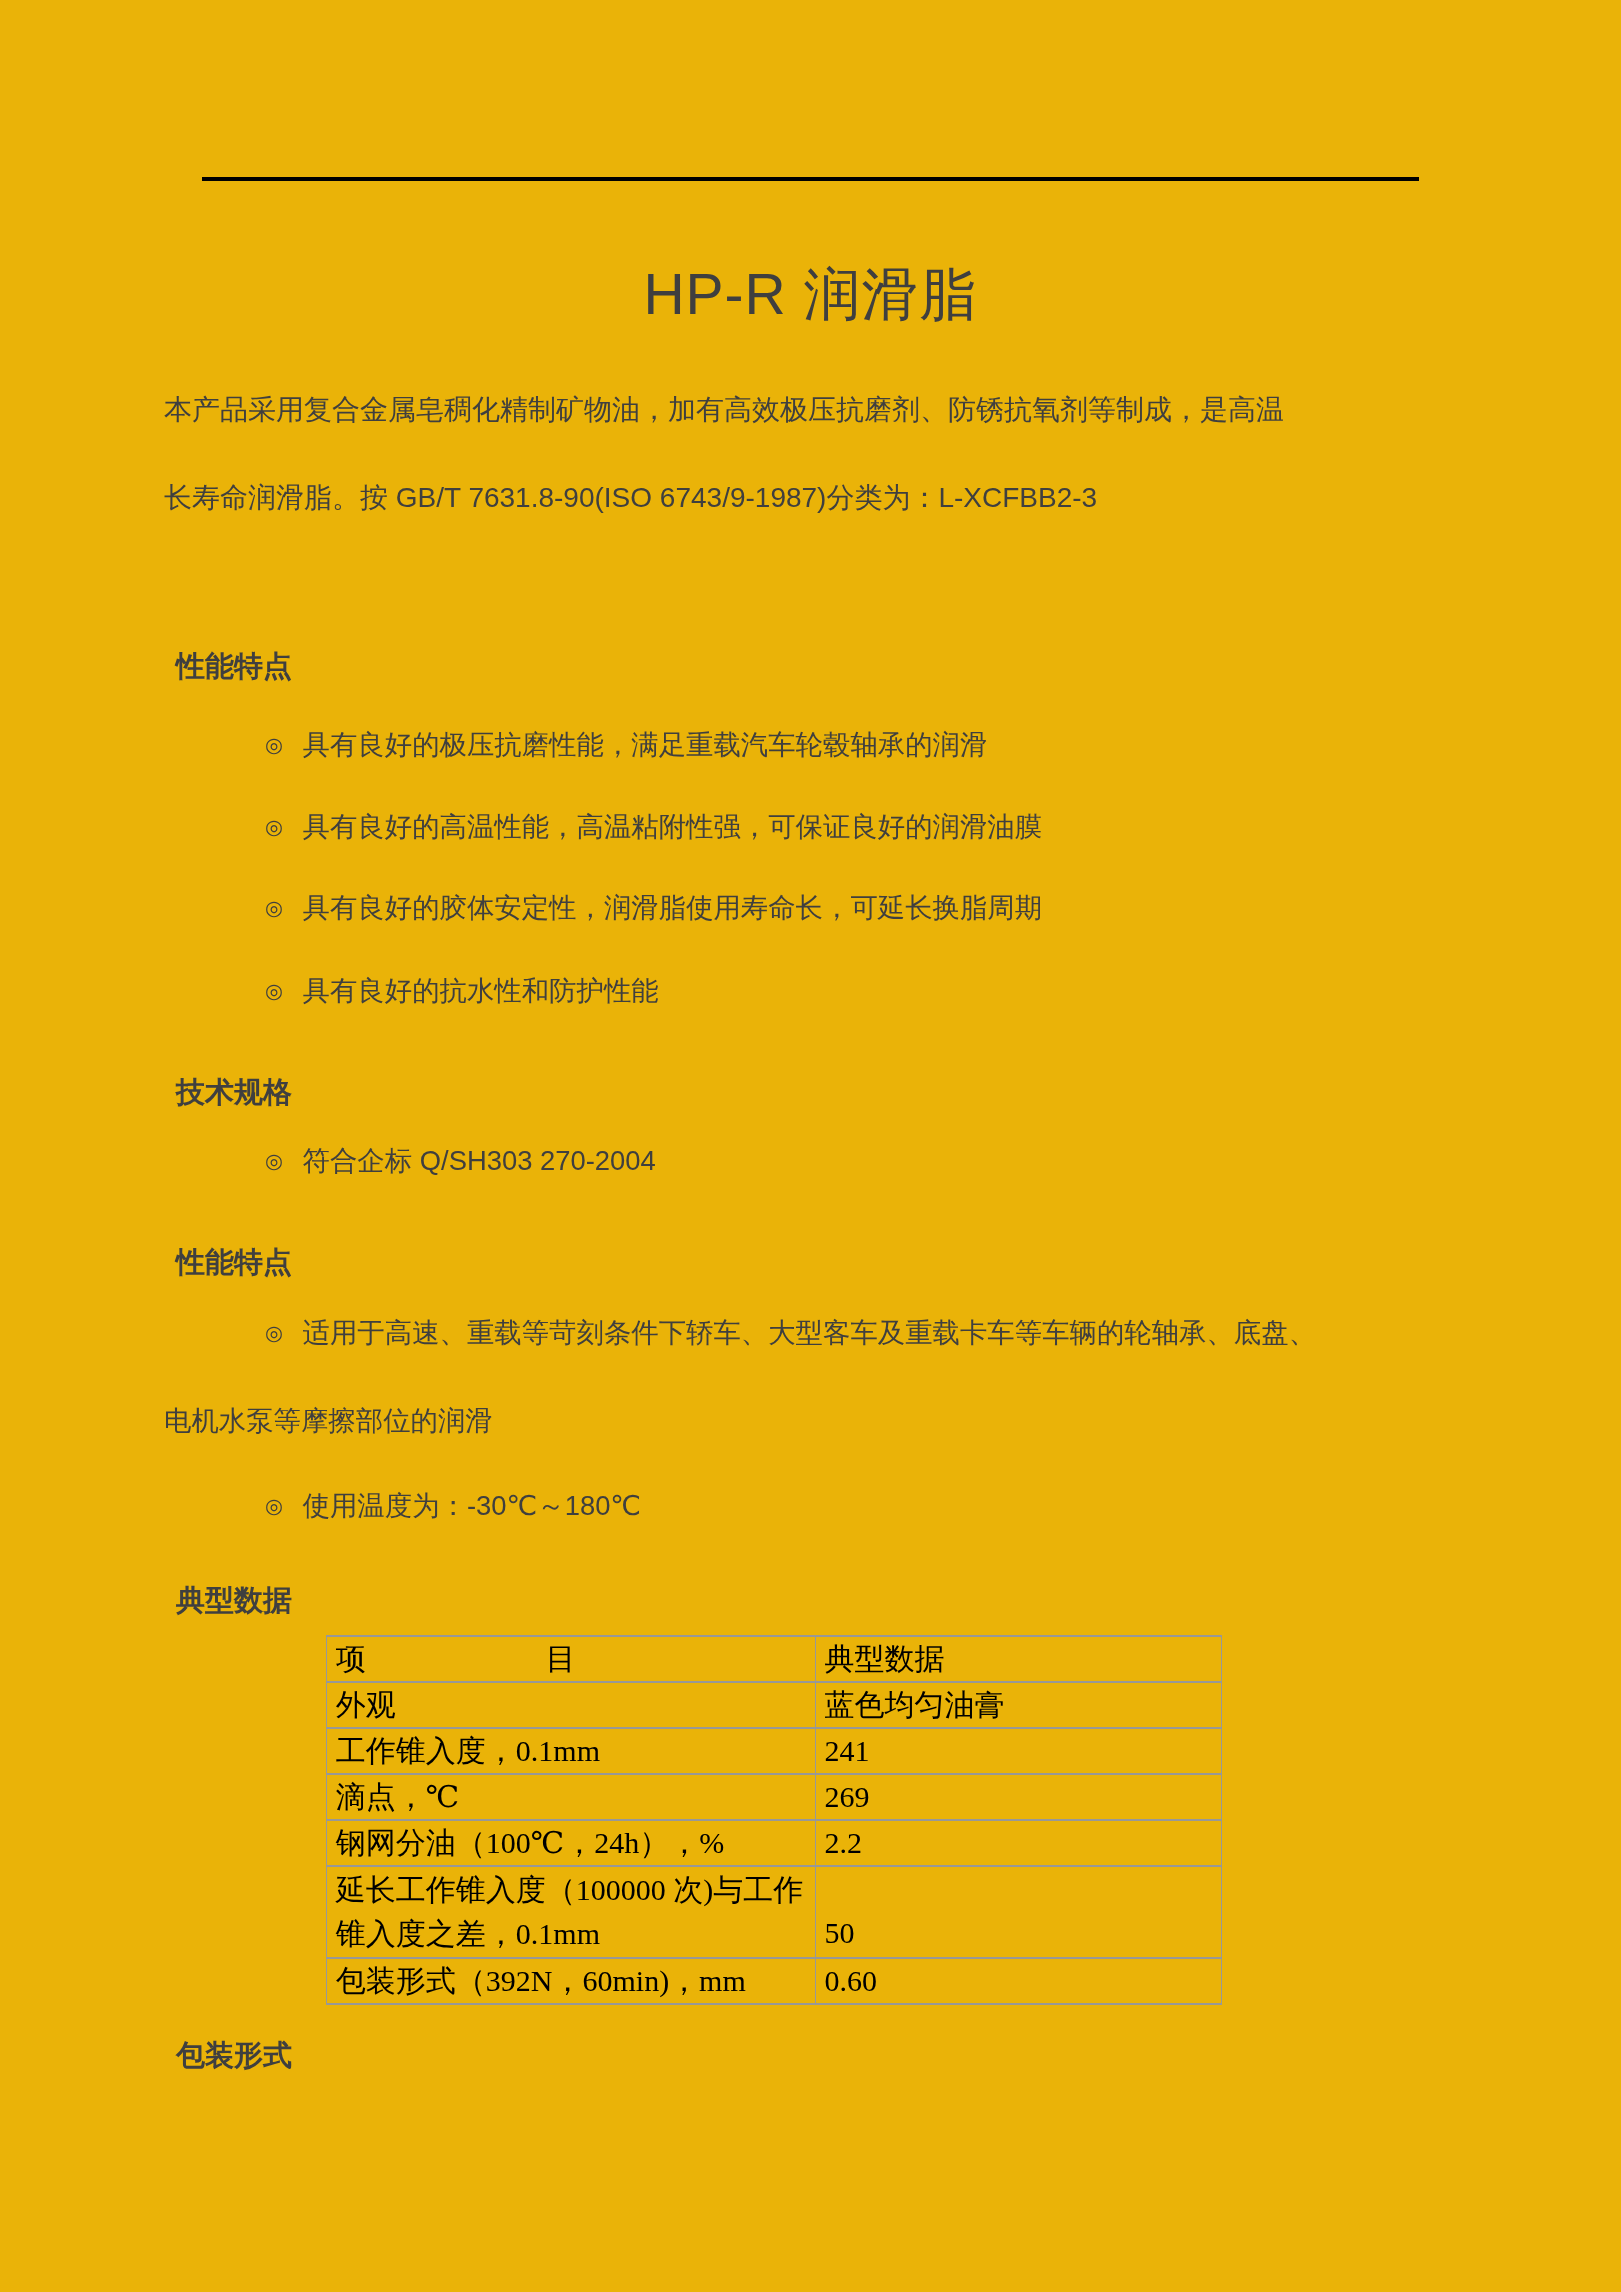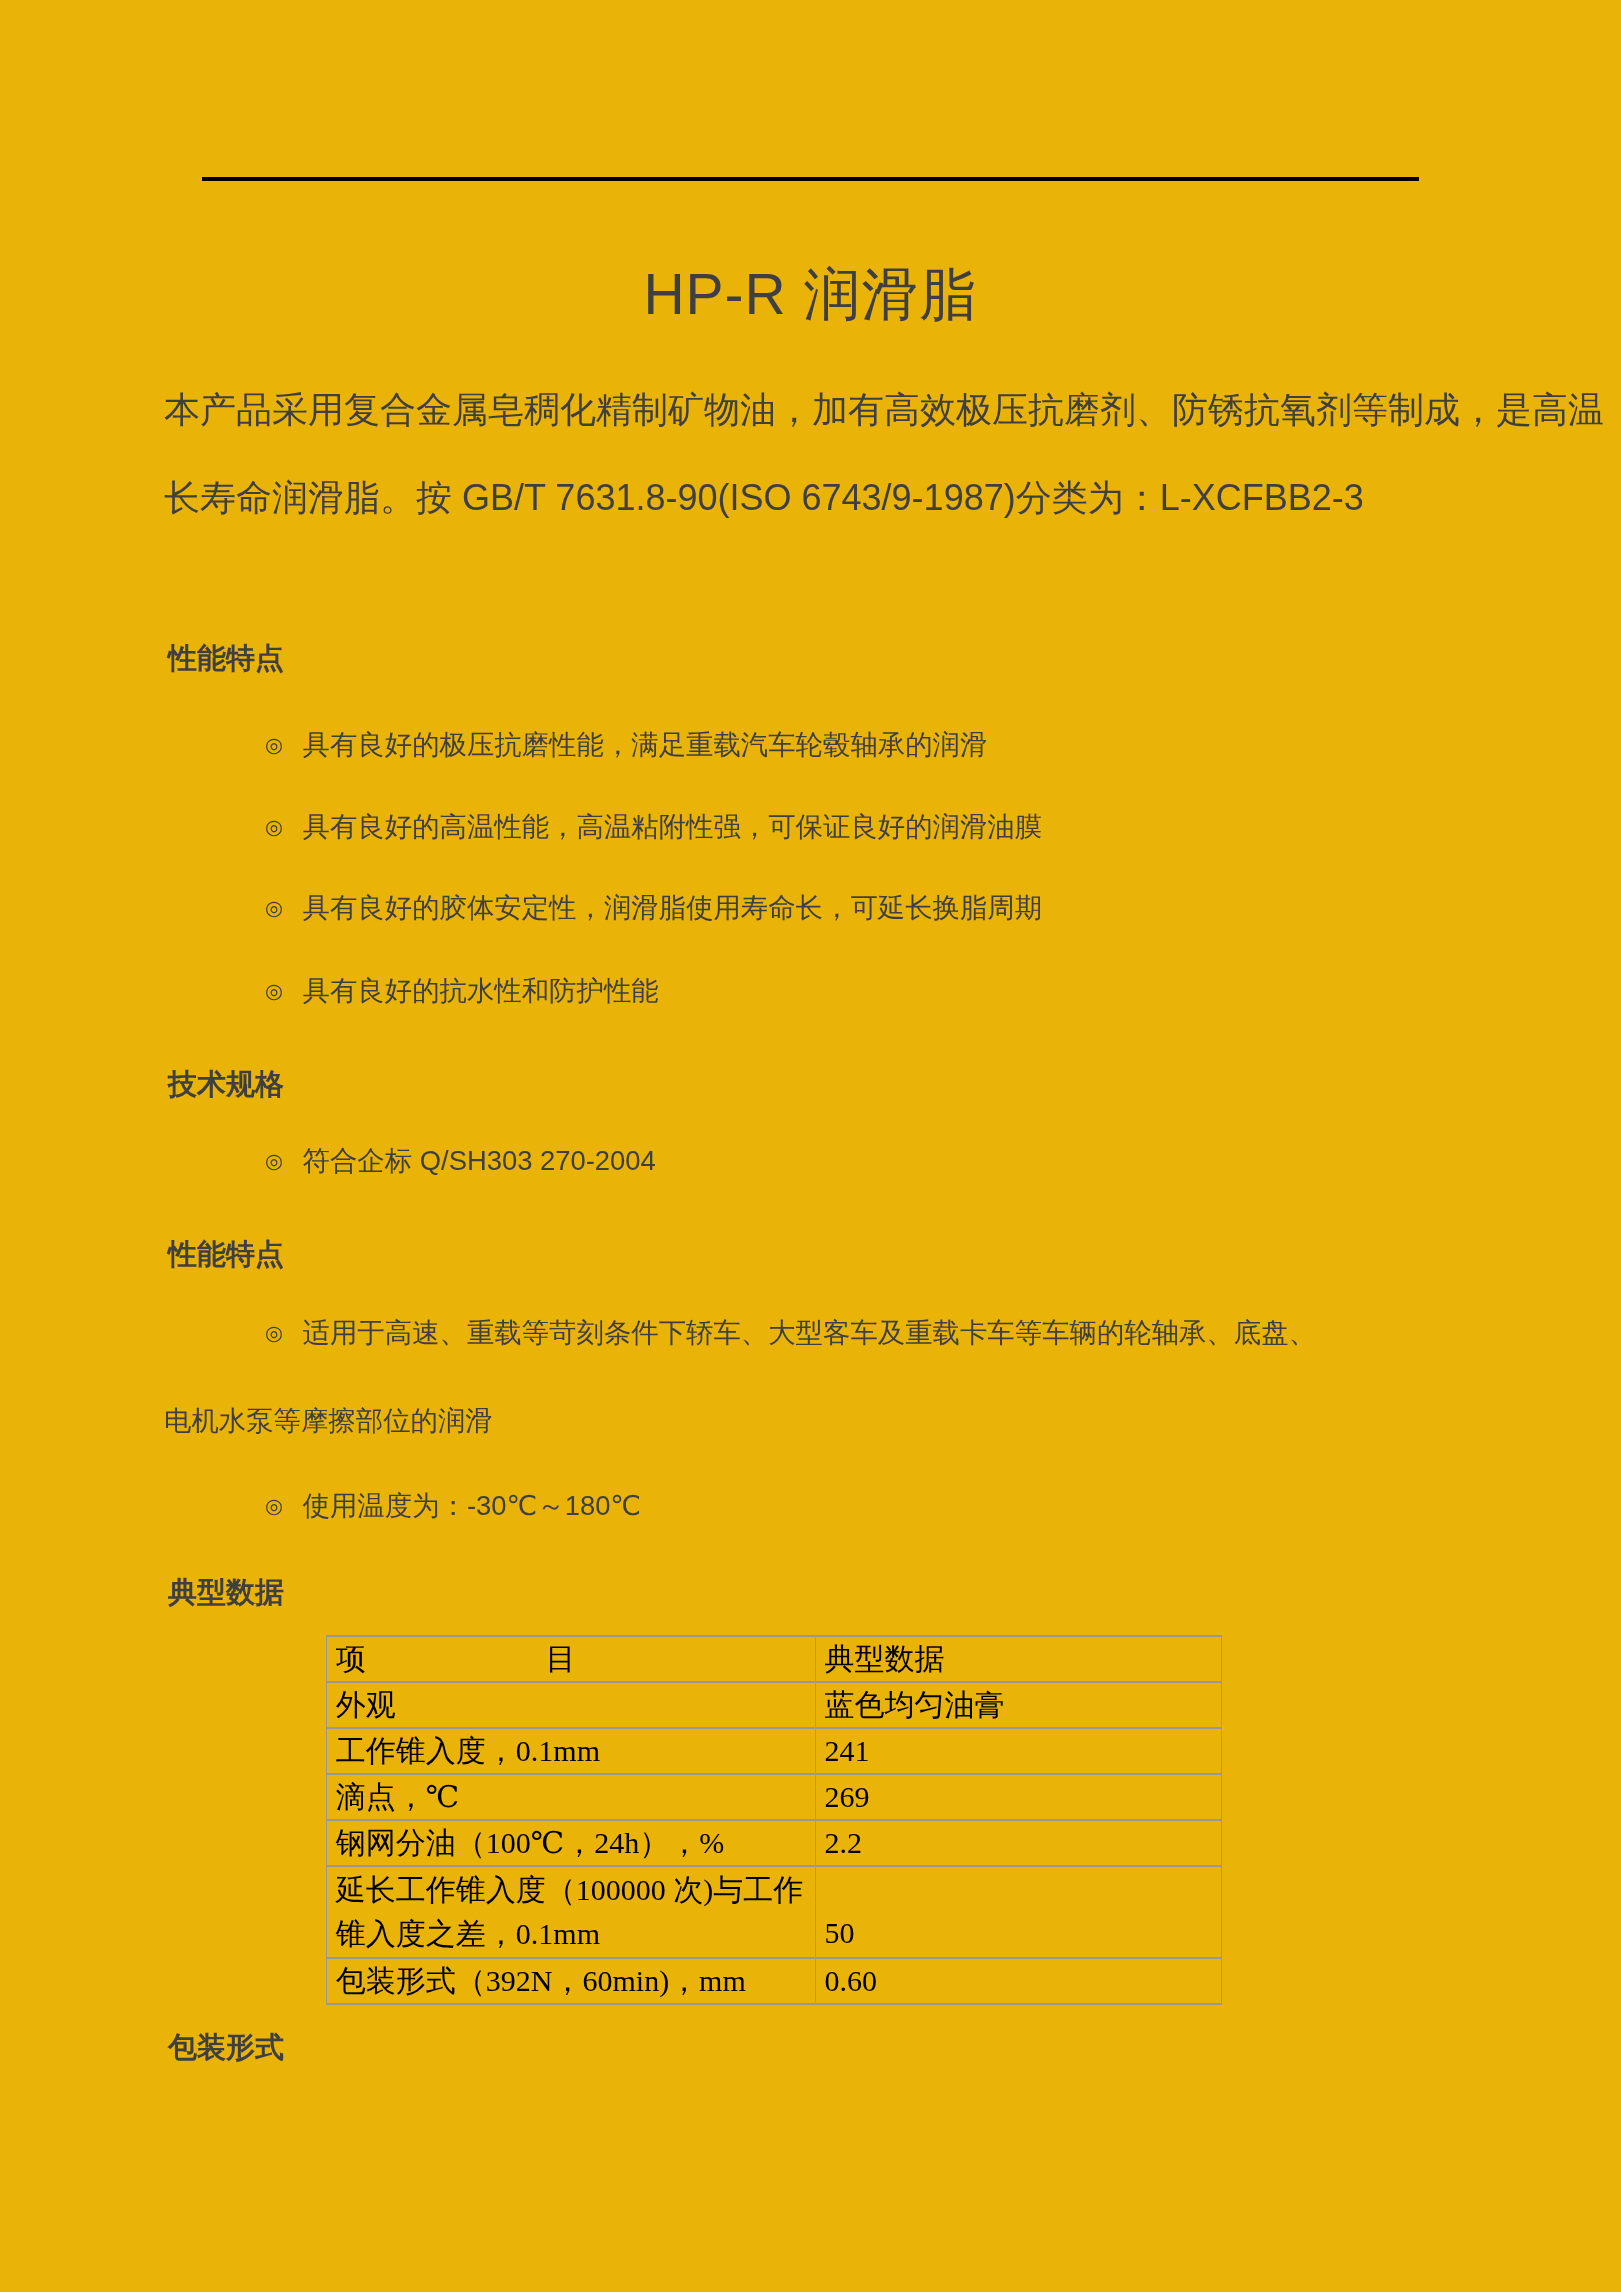--- a/index.html
+++ b/index.html
@@ -32,33 +32,33 @@
     text-align: center;
     font-size: 57px;
     font-weight: normal;
     letter-spacing: 1px;
     color: #3f3f3f;
     margin: 0;
   }
   .text-line {
     position: absolute;
     left: 164px;
-    font-size: 36px;
+    font-size: 28px;
     line-height: 39px;
     white-space: nowrap;
     color: #3f3f3f;
   }
   .sec-heading {
     position: absolute;
     left: 164px;
     font-size: 29px;
     font-weight: bold;
     line-height: 37px;
     color: #3f3f3f;
-    margin: 4px;
+    margin: 12px;
     white-space: nowrap;
   }
   .bullet-row {
     position: absolute;
     left: 265px;
     font-size: 27.4px;
     line-height: 39px;
     white-space: nowrap;
     color: #3f3f3f;
   }

